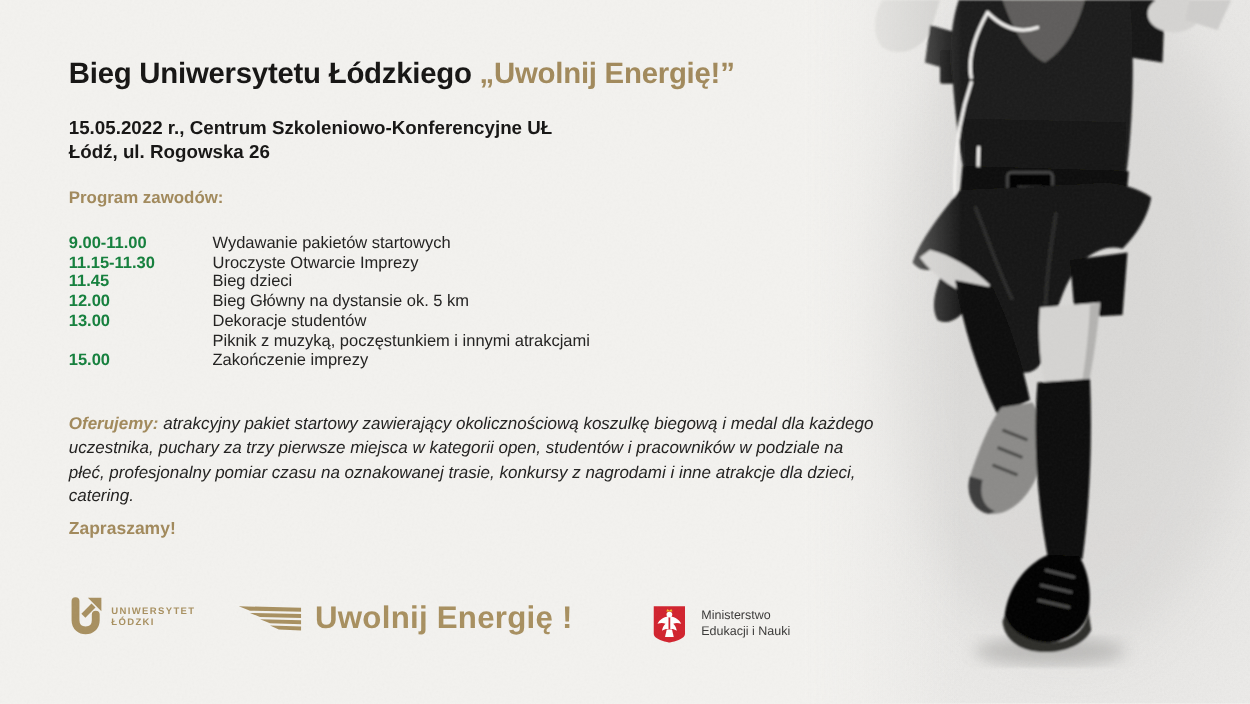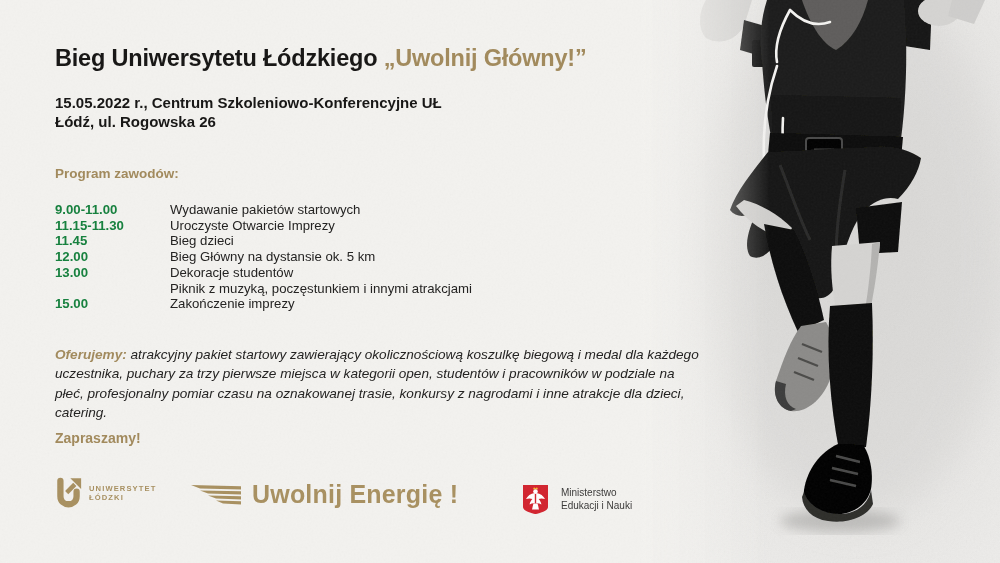--- a/index.html
+++ b/index.html
@@ -9,21 +9,21 @@
     font-family:"Liberation Sans","DejaVu Sans",sans-serif;
     color:#1d1c1a;
   }
   .poster{position:absolute;inset:0;}
   .photo{position:absolute;top:0;left:640px;width:360px;height:563px;}
   .content{position:absolute;top:0;left:55px;width:660px;z-index:2;}
   h1.title{margin:44px 0 0 0;font-size:23.5px;line-height:28px;font-weight:bold;letter-spacing:-0.2px;}
   .t-main{color:#161514;}
   .t-accent{color:#a28a5c;}
   .dates{margin-top:21px;font-size:15px;font-weight:bold;line-height:19px;color:#161514;}
-  .prog-head{margin-top:35px;font-size:13.5px;font-weight:bold;color:#a28a5c;}
+  .prog-head{margin-top:19px;font-size:13.5px;font-weight:bold;color:#a28a5c;}
   .program{margin-top:21px;font-size:13.2px;line-height:15.7px;}
   .program .row{display:flex;}
   .program .time{width:115px;font-weight:bold;color:#15803d;flex:0 0 115px;}
   .program .event{color:#222120;}
   .offer{margin:33px 0 0 0;max-width:648px;font-size:13.6px;line-height:19.4px;font-style:italic;color:#222120;}
   .offer-label{color:#a28a5c;font-weight:bold;}
   .invite{margin-top:7px;font-size:14px;font-weight:bold;color:#a28a5c;}
   .footer{position:absolute;left:0;top:476px;width:660px;height:60px;z-index:2;}
   .logo-ul{position:absolute;left:55px;top:0;display:flex;align-items:center;gap:7px;}
   .ul-text{font-size:7.6px;font-weight:bold;letter-spacing:1.1px;line-height:9.5px;color:#a89060;}
@@ -112,21 +112,21 @@
       <path d="M198,444 C180,452 167,470 164,490 C162,505 173,515 191,515 C211,515 227,506 231,489 C234,471 229,453 223,445 Z" fill="#97
 9694"></path>
       <path d="M164,492 C169,508 189,517 209,513 C221,510 229,501 231,490 L233,504 C227,517 207,524 188,521 C172,519 163,509 162,497 Z" fill="#2d2d2c"></path>
       <path d="M196,456 L220,462 M192,468 L218,474 M190,480 L216,486" stroke="#4a4a48" stroke-width="2.6" fill="none"></path>
     </g>
 
     <rect x="0" y="0" width="130" height="563" fill="url(#fade)"></rect>
   </svg>
 
   <div class="content">
-    <h1 class="title"><span class="t-main">Bieg Uniwersytetu Łódzkiego </span><span class="t-accent">„Uwolnij Główny!”</span></h1>
+    <h1 class="title"><span class="t-main">Bieg Uniwersytetu Łódzkiego </span><span class="t-accent">„Uwolnij Energię!”</span></h1>
 
     <div class="dates">
       <div>15.05.2022 r., Centrum Szkoleniowo-Konferencyjne UŁ</div>
       <div>Łódź, ul. Rogowska 26</div>
     </div>
 
     <div class="prog-head">Program zawodów:</div>
 
     <div class="program">
       <div class="row">

